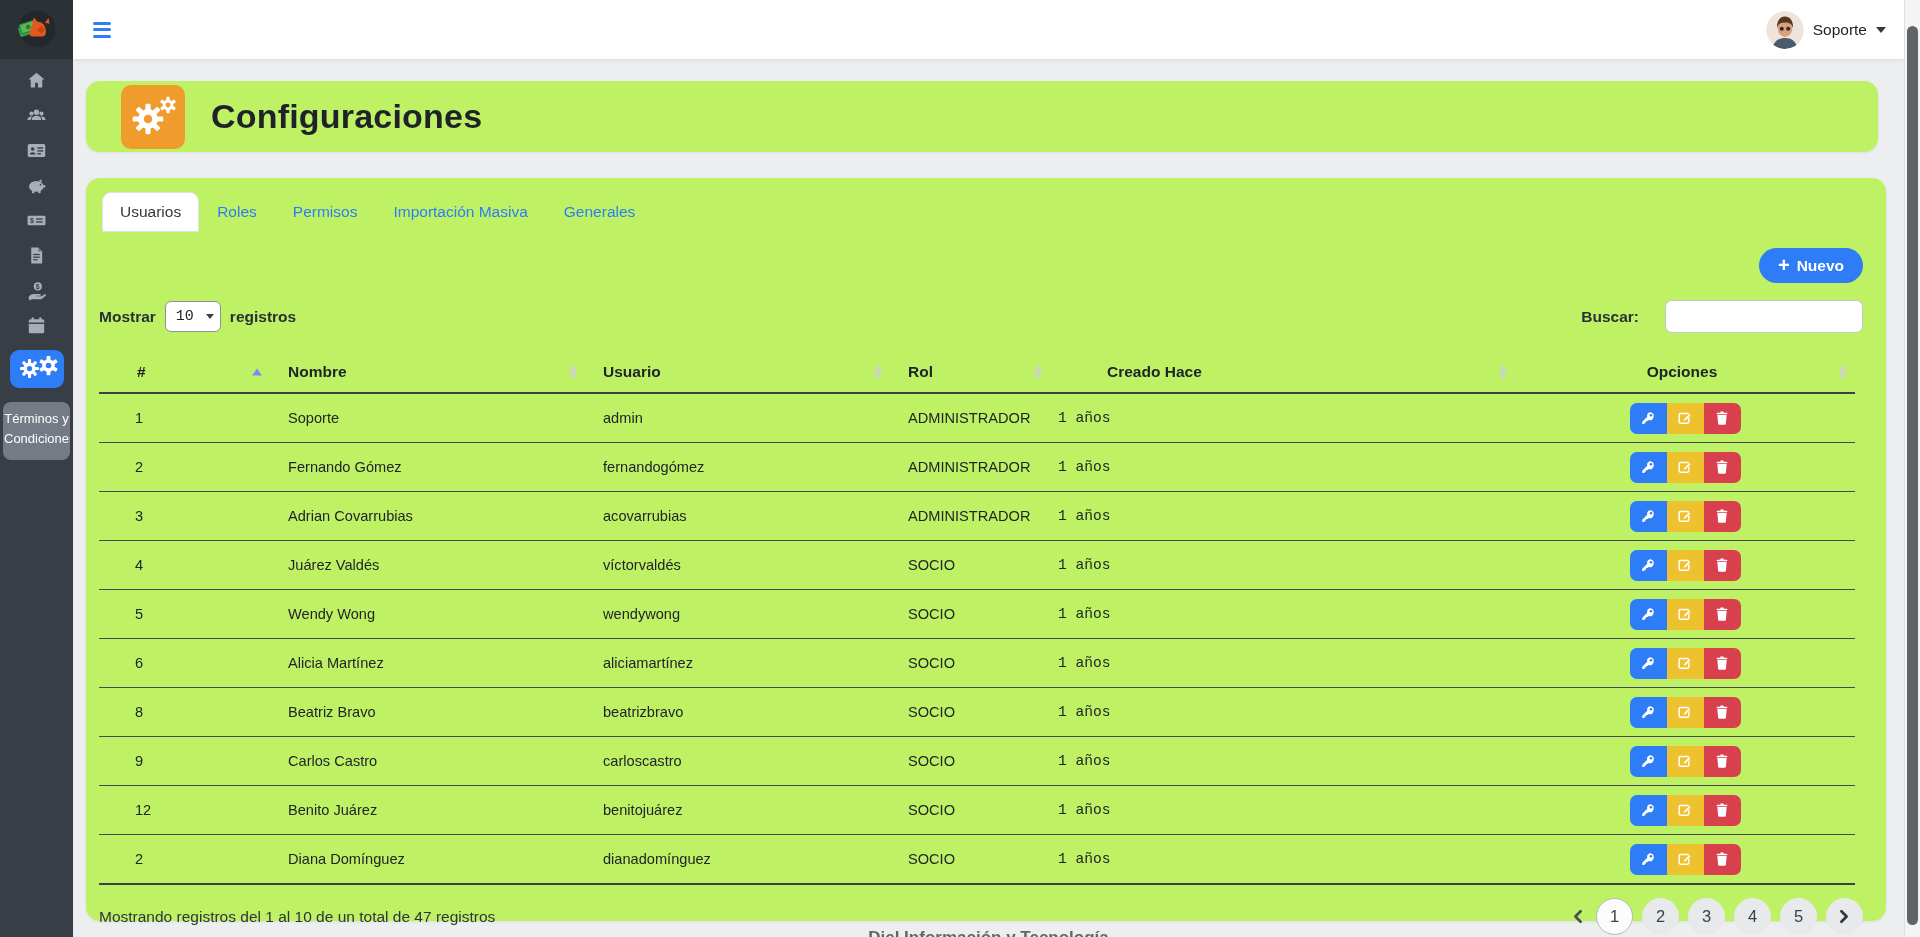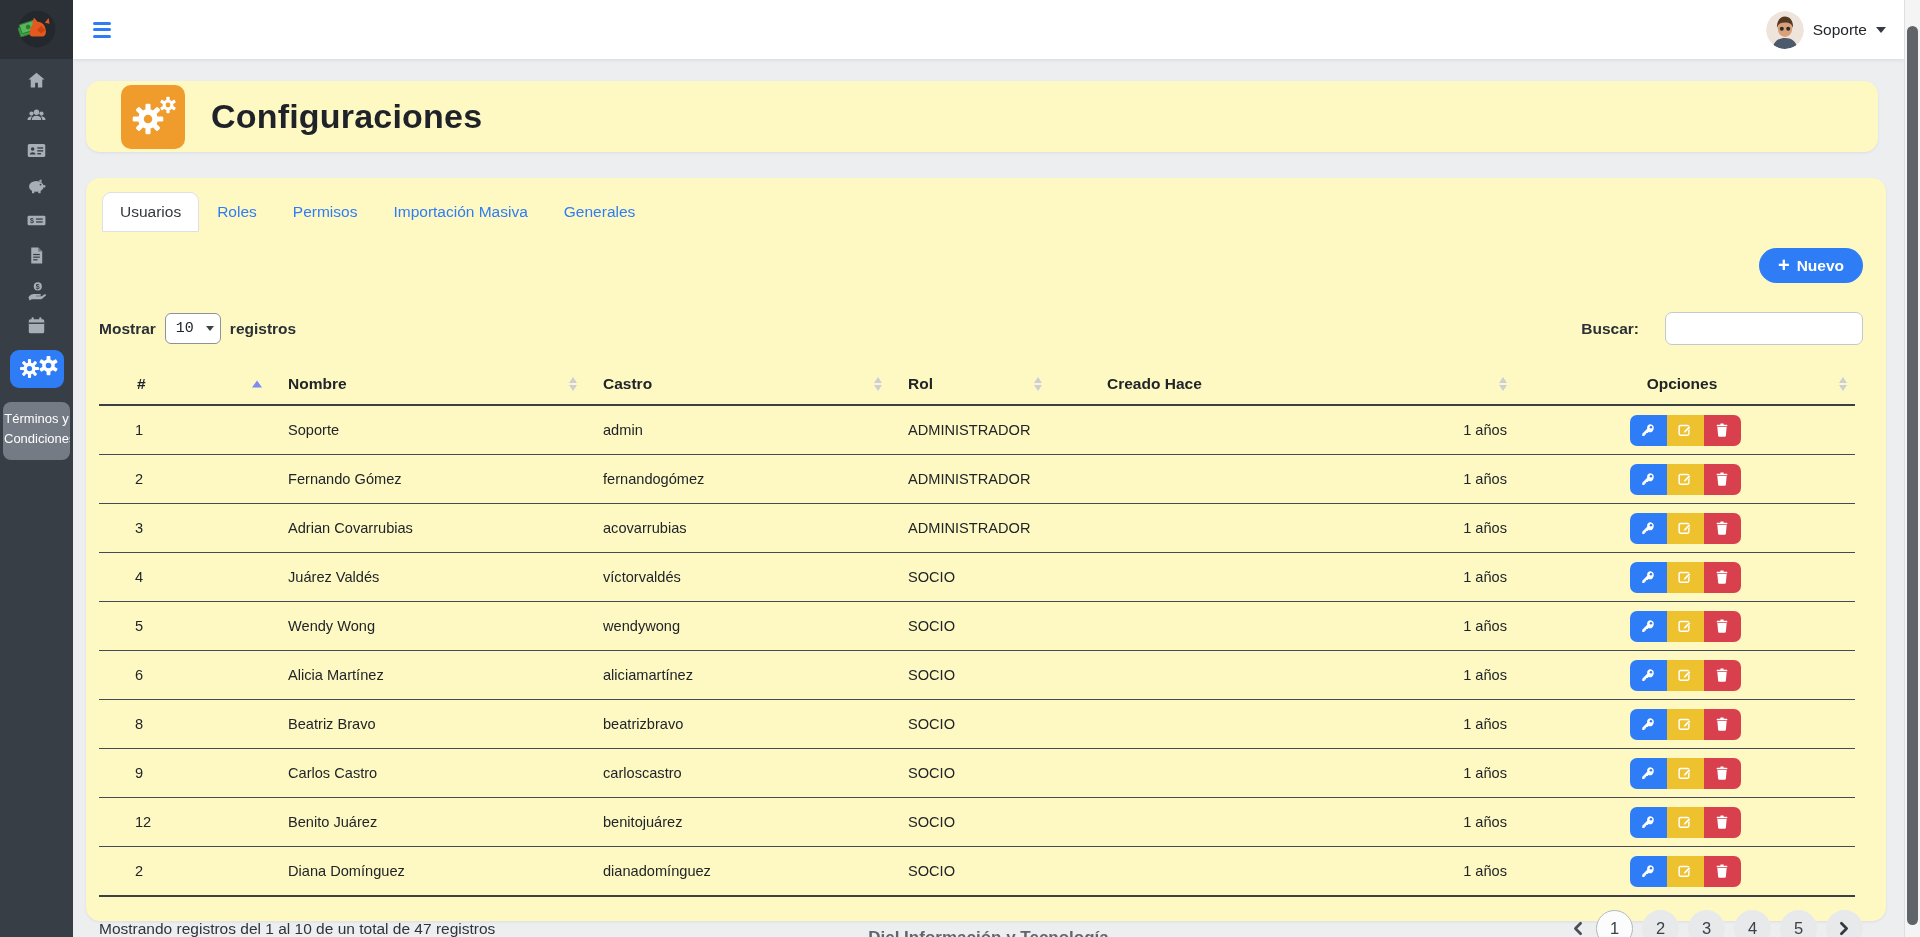--- a/index.html
+++ b/index.html
@@ -20,39 +20,39 @@
       box-shadow:0 1px 4px rgba(0,0,0,.09);display:flex;align-items:center;justify-content:space-between;
       padding:0 18px 0 16px;box-sizing:border-box;}
   .hamburger{background:none;border:none;cursor:pointer;padding:4px;display:flex;flex-direction:column;gap:3.5px;}
   .hamburger i{display:block;width:18px;height:3px;border-radius:2px;background:#2e7cf6;}
   .user-menu{display:flex;align-items:center;gap:9px;cursor:pointer;}
   .user-name{font-size:15.5px;color:#212529;}
   .caret-down{width:0;height:0;border-left:5px solid transparent;border-right:5px solid transparent;border-top:6px solid #343a40;}
   .avatar{width:38px;height:38px;border-radius:50%;overflow:hidden;display:block;}
   
   .content{position:absolute;left:73px;top:59px;width:1831px;height:878px;}
-  .card{background:#fef9c3;border-radius:14px;box-shadow:0 1px 3px rgba(0,0,0,.07);box-sizing:border-box;}
+  .card{background:#bef264;border-radius:14px;box-shadow:0 1px 3px rgba(0,0,0,.07);box-sizing:border-box;}
   .header-card{position:absolute;top:22px;left:13px;width:1792px;height:71px;display:flex;align-items:center;padding-left:35px;}
   .title-icon{width:64px;height:64px;border-radius:10px;background:#f09c2d;position:relative;flex:0 0 auto;}
   .page-title{font-size:34px;font-weight:600;margin:0 0 0 26px;letter-spacing:.2px;color:#1f2329;}
   .body-card{position:absolute;top:119px;left:13px;width:1800px;height:743px;padding:14px 23px 0 13px;}
   
   .gear{position:absolute;}
   
   .tabs{display:flex;margin-left:3px;}
   .tab{padding:10px 17px;font-size:15.5px;color:#2e7cf6;background:none;border:1px solid transparent;cursor:pointer;
        font-family:"Liberation Sans",sans-serif;}
   .tab.active{color:#33383d;border-color:#dde1e5;border-radius:9px 9px 0 0;background:#fff;}
   
   .new-row{display:flex;justify-content:flex-end;margin-top:16px;}
   .btn-new{background:#2e7cf6;color:#fff;border:none;border-radius:18px;height:35px;padding:0 19px;
        font-size:15.5px;font-weight:bold;display:flex;align-items:center;gap:7px;cursor:pointer;
        font-family:"Liberation Sans",sans-serif;}
   .btn-new .plus{font-size:20px;font-weight:bold;line-height:1;margin-top:-2px;}
-  .controls-row{display:flex;justify-content:space-between;align-items:center;margin-top:29px;}
+  .controls-row{display:flex;justify-content:space-between;align-items:center;margin-top:17px;}
   .length-control{display:flex;align-items:center;gap:9px;font-size:15.5px;font-weight:bold;color:#2b3035;}
   .select-wrap{position:relative;display:inline-block;}
   .select-wrap select{height:31px;width:56px;border:1px solid #8d9299;border-radius:6px;font-size:15px;
        padding:0 18px 0 10px;appearance:none;-webkit-appearance:none;background:#fff;color:#212529;
        font-family:Liberation Mono, monospace;cursor:pointer;}
   .select-caret{position:absolute;right:7px;top:13px;width:0;height:0;pointer-events:none;
        border-left:4px solid transparent;border-right:4px solid transparent;border-top:5px solid #3c4146;}
   .search-control{display:flex;align-items:center;gap:26px;font-size:15.5px;font-weight:bold;color:#2b3035;}
   .search-control input{width:178px;height:31px;border:1px solid #c3c8cd;border-radius:7px;padding:0 9px;
        font-size:15px;font-family:"Liberation Sans",sans-serif;}
@@ -63,21 +63,21 @@
   th.c-id{padding-left:38px;}
   th.c-creado{padding-left:57px;}
   th.c-opciones{text-align:center;}
   .sorters{position:absolute;right:8px;top:50%;transform:translateY(-50%);display:flex;flex-direction:column;gap:2px;}
   .tri-up{width:0;height:0;border-left:4px solid transparent;border-right:4px solid transparent;border-bottom:6px solid #ccd0d5;}
   .tri-down{width:0;height:0;border-left:4px solid transparent;border-right:4px solid transparent;border-top:6px solid #ccd0d5;}
   .tri-up.sort-active{border-bottom-color:#7d8af7;border-left-width:5px;border-right-width:5px;border-bottom-width:7px;}
   tbody td{font-size:14.6px;padding:0 8px 0 18px;height:48px;border-bottom:1px solid #454b52;color:#212529;}
   tbody tr:last-child td{border-bottom:2px solid #3a4046;}
   td.c-id{padding-left:36px;}
-  td.c-creado{text-align:right;padding-left:8px;}
+  td.c-creado{text-align:left;padding-left:8px;font-family:Liberation Mono, monospace;}
   td.c-opciones{text-align:center;padding-left:8px;}
   .btn-group{display:inline-flex;border-radius:7px;overflow:hidden;vertical-align:middle;}
   .act{width:37px;height:31px;border:none;display:flex;align-items:center;justify-content:center;cursor:pointer;padding:0;}
   .act svg{width:16px;height:16px;}
   .act.key{background:#2e7cf6;} .act.edit{background:#eec12f;} .act.del{background:#d8404d;}
   
   .table-footer{display:flex;justify-content:space-between;align-items:center;margin-top:13px;}
   .table-info{font-size:15.5px;color:#2f343a;}
   .pagination{display:flex;align-items:center;gap:9px;}
   .page-circle{width:37px;height:37px;border-radius:50%;background:#e7e9eb;border:1px solid transparent;
@@ -324,21 +324,21 @@
         <tr>
           <th class="c-id"><span>#</span>
             <span class="sorters">
                 <span class="tri-up sort-active"></span>
               </span></th>
           <th><span>Nombre</span>
             <span class="sorters">
                 <span class="tri-up"></span>
                 <span class="tri-down"></span>
               </span></th>
-          <th><span>Castro</span>
+          <th><span>Usuario</span>
             <span class="sorters">
                 <span class="tri-up"></span>
                 <span class="tri-down"></span>
               </span></th>
           <th><span>Rol</span>
             <span class="sorters">
                 <span class="tri-up"></span>
                 <span class="tri-down"></span>
               </span></th>
           <th class="c-creado"><span>Creado Hace</span>

